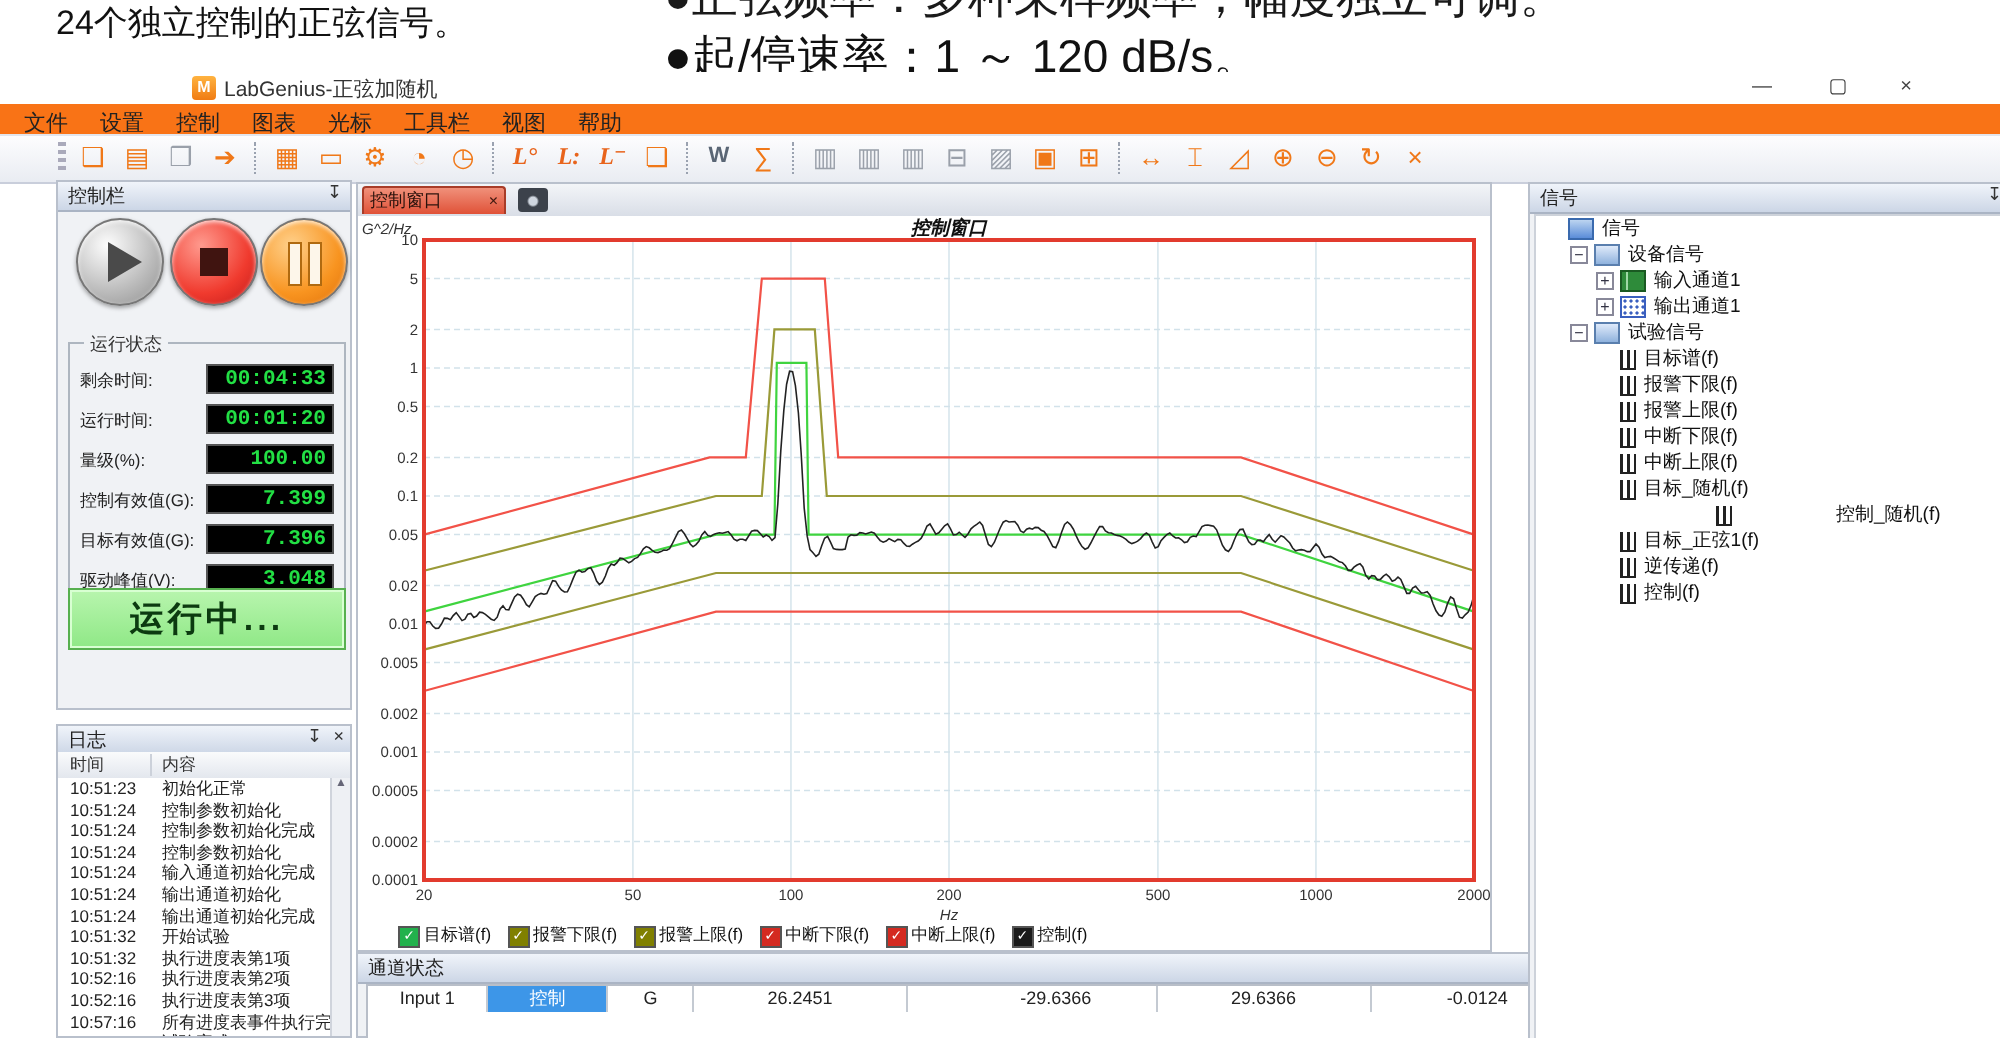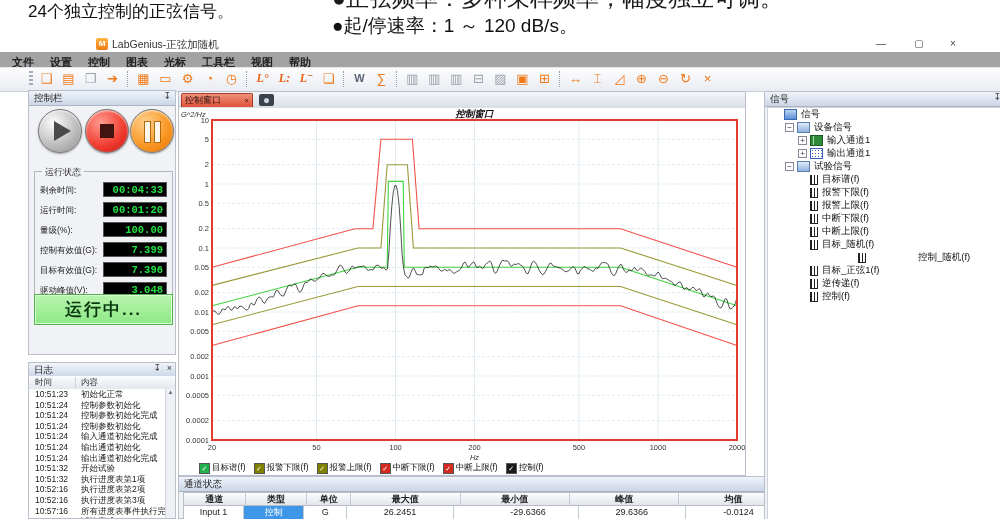--- a/index.html
+++ b/index.html
@@ -2,30 +2,30 @@
 <html><head>
 <meta charset="utf-8">
 <style>
   html,body{margin:0;padding:0;background:#fff;}
   .screen{position:relative;width:1000px;height:519px;background:#fff;overflow:hidden;
           font-family:"Liberation Sans","DejaVu Sans",sans-serif;color:#222;}
   
   .doc-top{position:absolute;left:0;top:0;width:1000px;height:36px;overflow:hidden;background:#fff;}
   .doc-clip{position:absolute;left:332px;top:-17px;font-size:23px;color:#1a1a1a;white-space:nowrap;}
   .doc-left{position:absolute;left:28px;top:0px;font-size:17px;color:#111;white-space:nowrap;}
-  .doc-right{position:absolute;left:332px;top:13px;font-size:19px;color:#111;white-space:nowrap;}
+  .doc-right{position:absolute;left:332px;top:13px;font-size:23px;color:#111;white-space:nowrap;}
   
   .titlebar{position:absolute;left:0;top:36px;width:1000px;height:16px;background:#ffffff;}
   .app-ico{position:absolute;left:96px;top:2px;width:12px;height:12px;background:linear-gradient(#ffb340,#f07b12);
            border-radius:2px;color:#fff;font-size:8px;font-weight:bold;text-align:center;line-height:12px;}
   .app-title{position:absolute;left:112px;top:2px;font-size:10.5px;color:#333;}
   .winbtn{position:absolute;top:0px;width:26px;height:15px;text-align:center;font-size:10px;color:#444;line-height:15px;}
   .wb-min{left:868px;} .wb-max{left:906px;} .wb-close{left:940px;}
   
-  .menubar{position:absolute;left:0;top:52px;width:1000px;height:15px;background:#a3a3a3;font-weight:bold;}
+  .menubar{position:absolute;left:0;top:52px;width:1000px;height:15px;background:#f97316;}
   .mi{display:inline-block;margin-left:8px;font-size:11px;color:#222;padding:1px 4px;}
   .toolbar{position:absolute;left:0;top:67px;width:1000px;height:23px;
            background:linear-gradient(#fdfdfe,#e9ecf2);border-top:1px solid #e2e5ec;border-bottom:1px solid #c9cedb;}
   .thandle{display:inline-block;width:4px;height:15px;margin:3px 2px 0 29px;
            background:repeating-linear-gradient(#aab 0 2px,transparent 2px 4px);vertical-align:top;}
   .tbtn{display:inline-block;width:21px;height:19px;margin:1px 0 0 1px;text-align:center;line-height:19px;
         font-size:13px;border-radius:3px;vertical-align:top;}
   .tbtn.o{color:#f07818;} .tbtn.g{color:#9aa0aa;} .tbtn.w{color:#5a6675;font-weight:bold;font-size:11px;}
   .tbtn.ol{color:#e8641c;font-family:"Liberation Serif","DejaVu Serif",serif;font-style:italic;font-weight:bold;font-size:12px;}
   .tsep{display:inline-block;width:0px;height:16px;margin:3px 4px 0 4px;border-left:1px dotted #9aa2b0;vertical-align:top;}
@@ -334,30 +334,20 @@
     </div>
   </div>
 
   <div class="panel" style="left:178px;top:476px;width:770px;height:43px;">
     <div class="phead">
       <span>通道状态</span>
       <span class="pico" style="right:14px;">↧</span>
       <span class="pico" style="right:3px;">×</span>
     </div>
     <div class="chan-table">
-      <div class="ct-row ct-head">
-          <div class="ct-cell" style="width: 62px;">通道</div>
-          <div class="ct-cell" style="width: 62px;">类型</div>
-          <div class="ct-cell" style="width: 44px;">单位</div>
-          <div class="ct-cell" style="width: 110px;">最大值</div>
-          <div class="ct-cell" style="width: 110px;">最小值</div>
-          <div class="ct-cell" style="width: 110px;">峰值</div>
-          <div class="ct-cell" style="width: 110px;">均值</div>
-          <div class="ct-cell" style="width: 154px;">有效值</div>
-        </div>
       <div class="ct-row ct-data">
           <div class="ct-cell" style="width: 62px;">Input 1</div>
           <div class="ct-cell type" style="width: 62px;">控制</div>
           <div class="ct-cell" style="width: 44px;">G</div>
           <div class="ct-cell" style="width: 110px;">26.2451</div>
           <div class="ct-cell" style="width: 128px; padding-left: 24px;">-29.6366</div>
           <div class="ct-cell" style="width: 110px;">29.6366</div>
           <div class="ct-cell" style="width: 110px;">-0.0124</div>
           <div class="ct-cell" style="width: 154px;">7.2269</div>
         </div>

